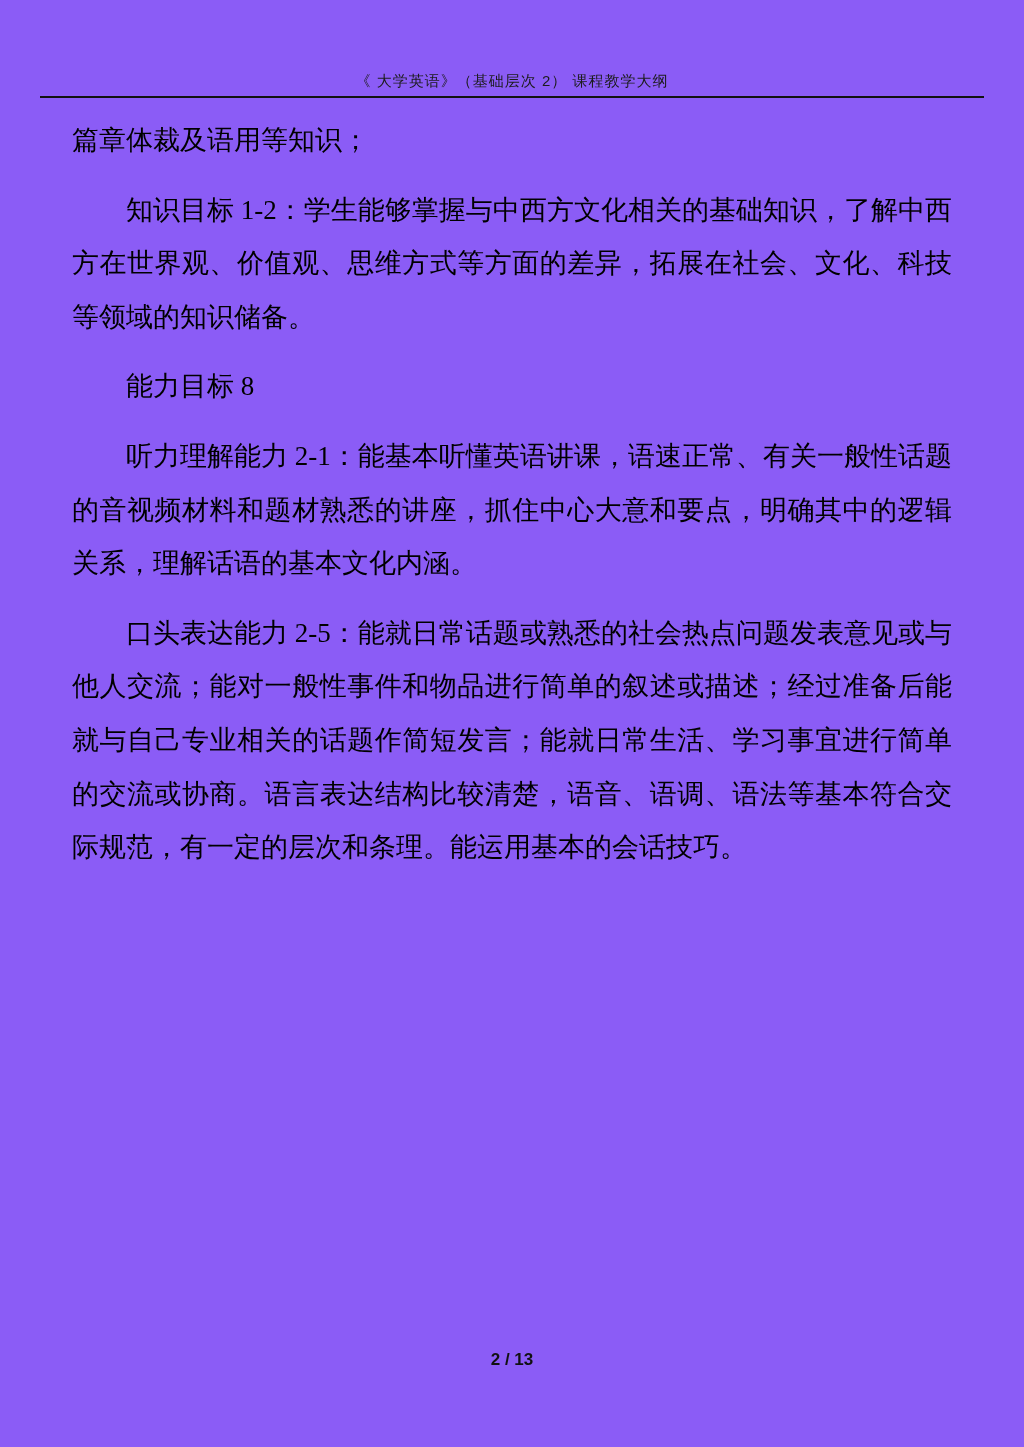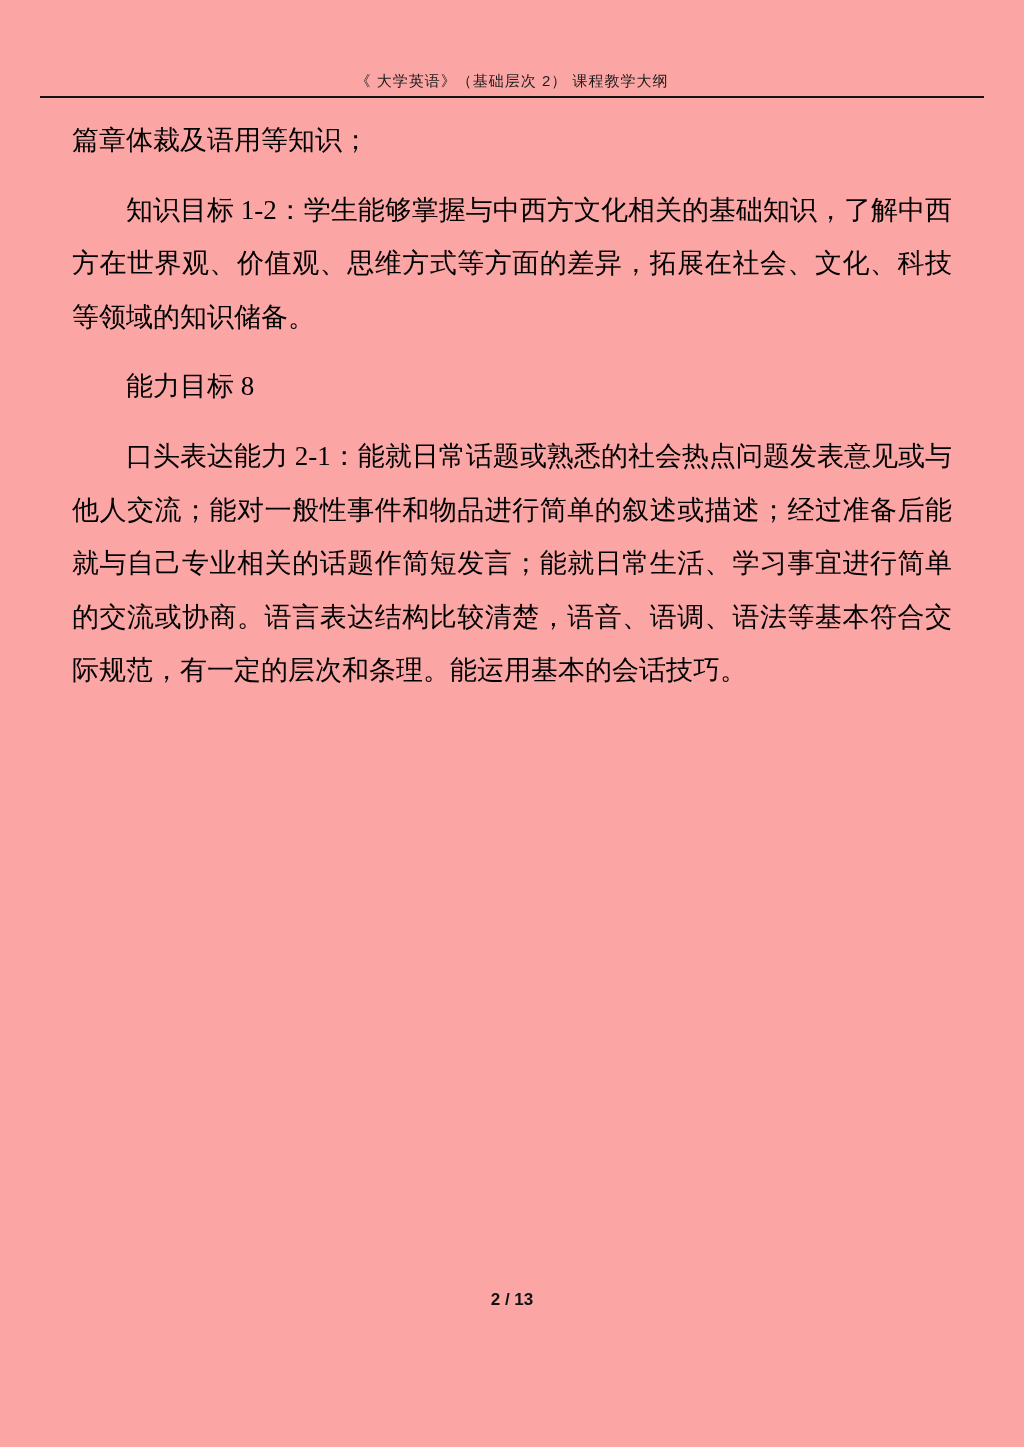--- a/index.html
+++ b/index.html
@@ -1,20 +1,20 @@
 <!DOCTYPE html>
 <html><head>
 <meta charset="utf-8">
 <style>
   html, body { margin: 0; padding: 0; background: #ffffff; }
   .page {
     position: relative;
     width: 1024px;
     height: 1447px;
-    background: #fca5a5;
+    background: #8b5cf6;
     overflow: hidden;
     font-family: "Liberation Serif", "DejaVu Serif", serif;
   }
   .header-text {
     padding-top: 72px;
     text-align: center;
     font-size: 15px;
     letter-spacing: 1px;
     color: #1c1c1c;
     font-family: "Liberation Sans", "DejaVu Sans", sans-serif;
@@ -32,21 +32,21 @@
     line-height: 53.6px;
     color: #000000;
     text-align: justify;
     text-justify: inter-ideograph;
   }
   .para { margin: 16px; text-indent: 2em; }
   .para.no-indent { text-indent: 0; }
   .para b { font-weight: normal; }
   .footer {
     position: absolute;
-    top: 1290px;
+    top: 1350px;
     left: 0;
     width: 100%;
     text-align: center;
     font-size: 17px;
     font-weight: bold;
     color: #111111;
     font-family: "Liberation Sans", "DejaVu Sans", sans-serif;
   }
 </style>
 </head>
@@ -60,22 +60,23 @@
   </div>
 
   <div class="doc-body">
 
     <p class="para no-indent"><b></b><span>篇章体裁及语用等知识；</span></p>
 
     <p class="para"><b>知识目标 1-2：</b><span>学生能够掌握与中西方文化相关的基础知识，了解中西方在世界观、价值观、思维方式等方面的差异，拓展在社会、文化、科技等领域的知识储备。</span></p>
 
     <p class="para"><b>能力目标 8</b><span></span></p>
 
+    <p class="para"><b>听力理解能力 2-1：</b><span>能基本听懂英语讲课，语速正常、有关一般性话题的音视频材料和题材熟悉的讲座，抓住中心大意和要点，明确其中的逻辑关系，理解话语的基本文化内涵。</span></p>
 
-    <p class="para"><b>口头表达能力 2-1：</b><span>能就日常话题或熟悉的社会热点问题发表意见或与他人交流；能对一般性事件和物品进行简单的叙述或描述；经过准备后能就与自己专业相关的话题作简短发言；能就日常生活、学习事宜进行简单的交流或协商。语言表达结构比较清楚，语音、语调、语法等基本符合交际规范，有一定的层次和条理。能运用基本的会话技巧。</span></p>
+    <p class="para"><b>口头表达能力 2-5：</b><span>能就日常话题或熟悉的社会热点问题发表意见或与他人交流；能对一般性事件和物品进行简单的叙述或描述；经过准备后能就与自己专业相关的话题作简短发言；能就日常生活、学习事宜进行简单的交流或协商。语言表达结构比较清楚，语音、语调、语法等基本符合交际规范，有一定的层次和条理。能运用基本的会话技巧。</span></p>
 
 
 
   </div>
 
   <div class="footer">
     <span>2 / 13</span>
   </div>
 
 </div>

